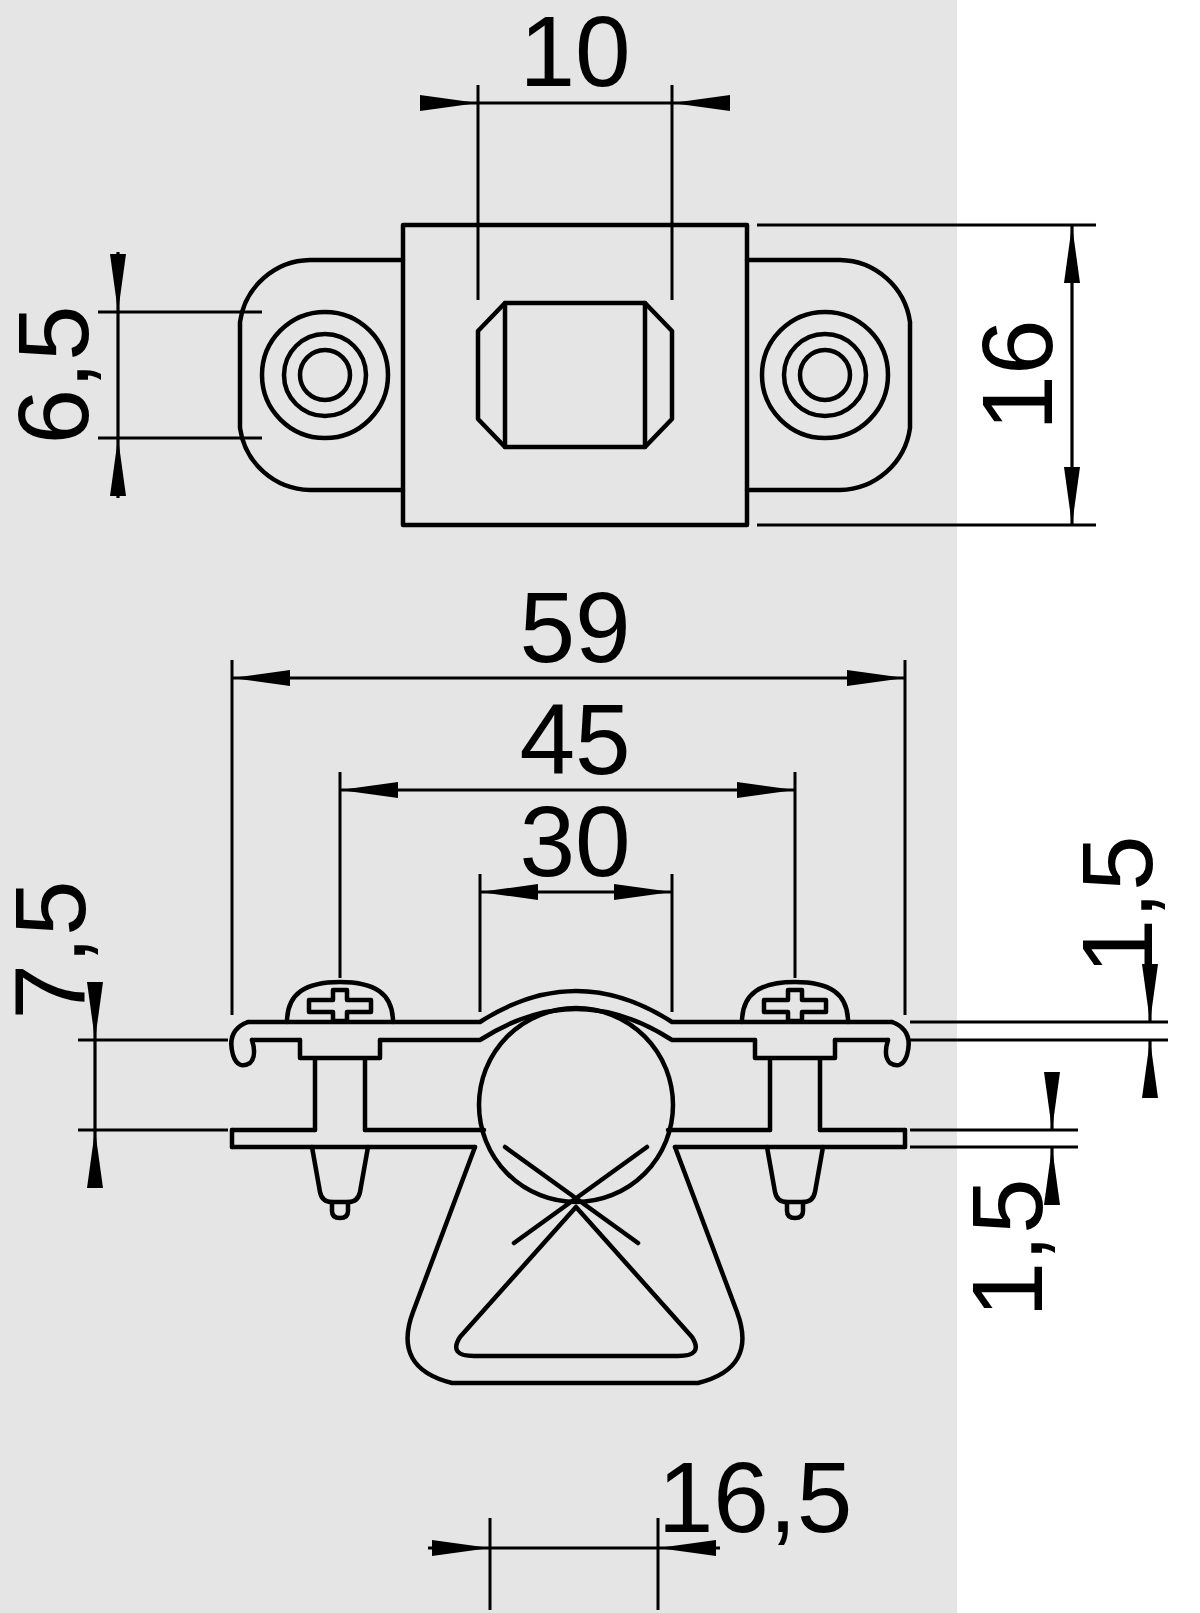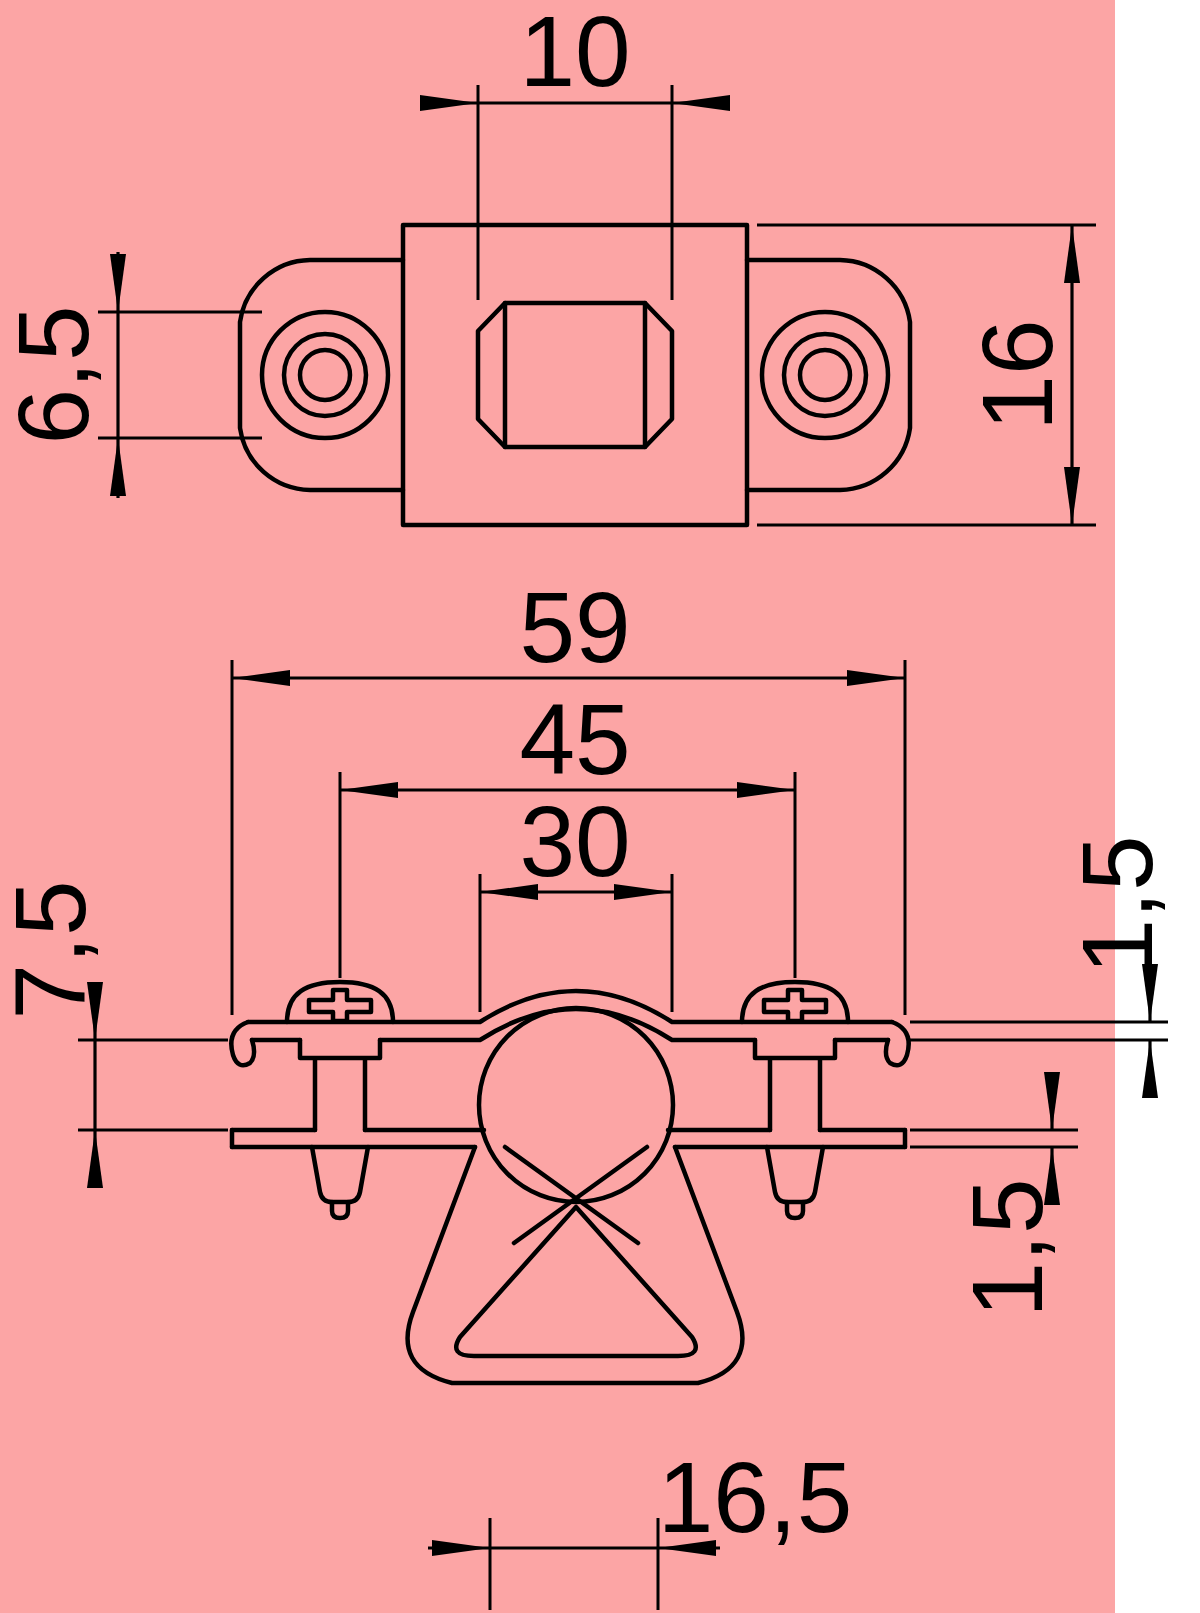--- a/index.html
+++ b/index.html
@@ -1,16 +1,16 @@
 <!DOCTYPE html>
 <html><head>
 <meta charset="utf-8">
 <style>
   html,body{margin:0;padding:0;background:#ffffff;}
-  .page{width:1115px;height:1613px;background:#fca5a5;position:relative;}
+  .page{width:957px;height:1613px;background:#e5e5e5;position:relative;}
   svg{display:block;}
   svg text{
     font-family:"Liberation Sans",sans-serif;
     font-size:100px;
     fill:#000000;
   }
   .part{fill:none;stroke:#000000;stroke-width:4.5;stroke-linecap:round;stroke-linejoin:round;}
   .dim{fill:none;stroke:#000000;stroke-width:3.2;}
   .ext{fill:none;stroke:#000000;stroke-width:3;}
 </style>

